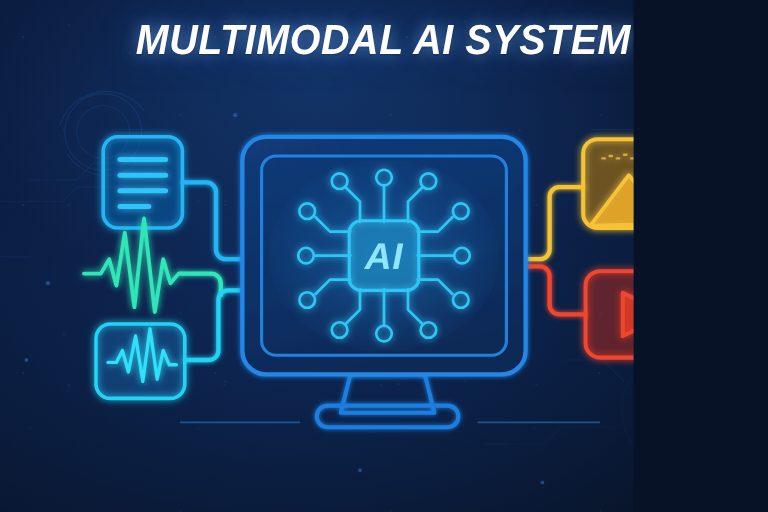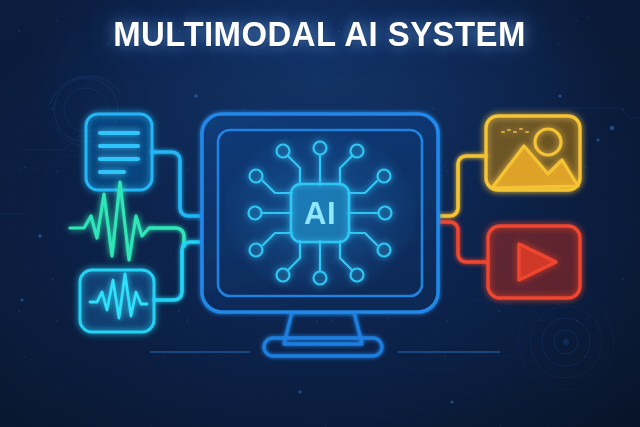--- a/index.html
+++ b/index.html
@@ -2,28 +2,29 @@
 <html><head>
 <meta charset="utf-8">
 <style>
   html, body {
     margin: 0;
     padding: 0;
     background: #071226;
   }
   #stage {
     position: relative;
-    width: 640px;
+    width: 528px;
     height: 427px;
     overflow: hidden;
     font-family: "Liberation Sans", sans-serif;
     background:
       radial-gradient(ellipse 420px 260px at 50% 18%, #123366 0%, rgba(18,51,102,0) 70%),
       radial-gradient(ellipse 560px 380px at 50% 55%, #0e2a5c 0%, rgba(14,42,92,0) 72%),
       linear-gradient(160deg, #0b1c3f 0%, #0a1936 45%, #081429 100%);
+    font-style: italic;
   }
   .layer {
     position: absolute;
     inset: 0;
   }
   #deco { opacity: 0.85; }
   #noise {
     opacity: 0.16;
     background-image:
       radial-gradient(circle at 12% 22%, rgba(120,190,255,.55) 0 1px, transparent 1px),

